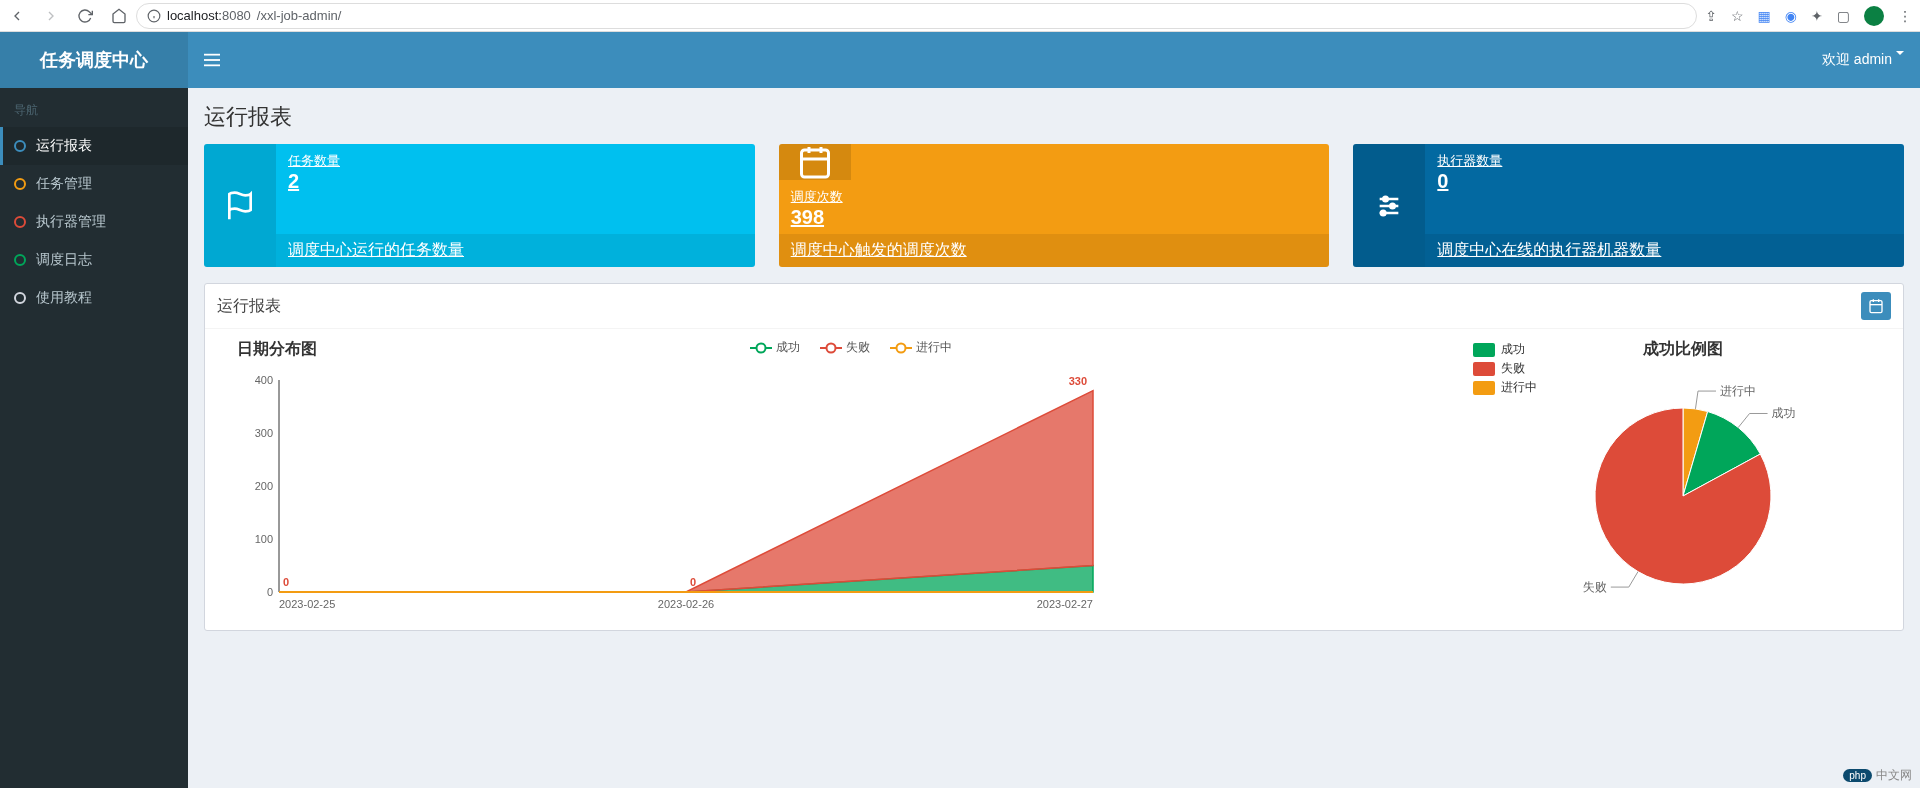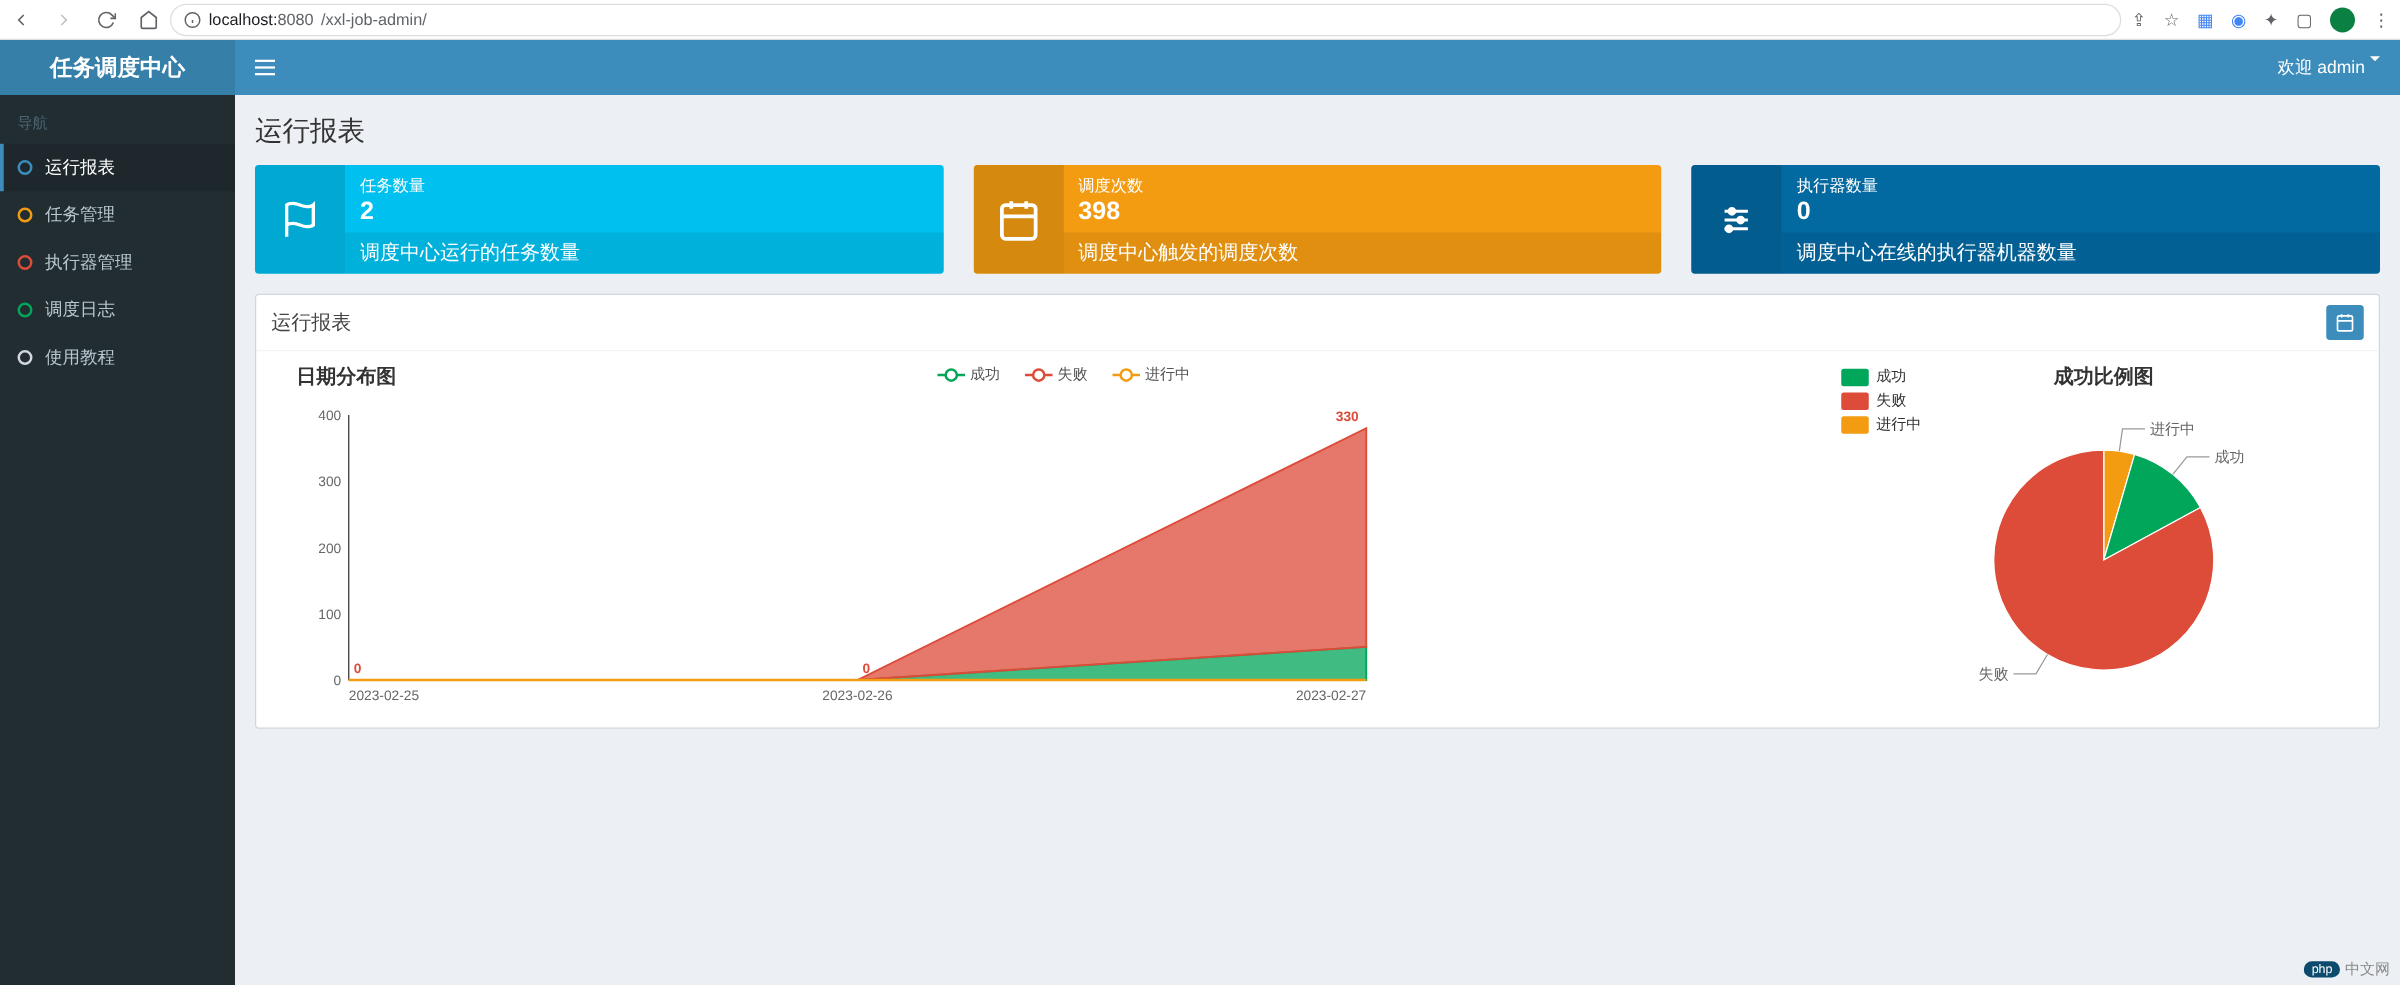--- a/index.html
+++ b/index.html
@@ -8,21 +8,21 @@
   
   .browser-bar { height: 32px; background: #fff; border-bottom: 1px solid #ddd; display: flex; align-items: center; padding: 0 8px; gap: 8px; }
   .nav-icons { display: flex; gap: 16px; align-items: center; color: #5f6368; }
   .nav-icons span { display: inline-flex; align-items: center; justify-content: center; width: 18px; height: 18px; }
   .url-bar { flex: 1; display: flex; align-items: center; gap: 6px; border: 1px solid #ddd; border-radius: 16px; padding: 2px 10px; height: 26px; color: #5f6368; font-size: 13px; }
   .url-bar .host { color: #202124; }
   .right-icons { display: flex; gap: 14px; align-items: center; color: #5f6368; }
   .avatar-dot { width: 20px; height: 20px; border-radius: 50%; background: #0b8043; }
 
   
-  .header { height: 44px; background: #3c8dbc; color: #fff; display: flex; position: relative; }
+  .header { height: 56px; background: #3c8dbc; color: #fff; display: flex; position: relative; }
   .logo { width: 188px; background: #367fa9; display: flex; align-items: center; justify-content: center; font-weight: bold; font-size: 18px; }
   .header-right { flex: 1; display: flex; align-items: center; justify-content: space-between; padding: 0 16px; }
   .hamburger { color: #fff; cursor: pointer; }
   .welcome { color: #fff; font-size: 14px; display: flex; align-items: flex-start; gap: 4px; }
   .caret { width: 0; height: 0; border-left: 4px solid transparent; border-right: 4px solid transparent; border-top: 4px solid #fff; }
 
   
   .layout { display: flex; min-height: calc(100vh - 32px - 44px); }
   .sidebar { width: 188px; background: #222d32; color: #b8c7ce; padding-top: 6px; flex-shrink: 0; }
   .nav-header { padding: 8px 14px; font-size: 12px; color: #4b646f; }
@@ -37,24 +37,24 @@
   .dot-gray { border-color: #d2d6de; }
 
   
   .main { flex: 1; padding: 0; }
   .content-header { padding: 14px 16px 12px; font-size: 22px; color: #333; }
   .content { padding: 0 16px 16px; }
 
   
   .info-row { display: flex; gap: 24px; margin-bottom: 16px; }
   .info-box { flex: 1; display: flex; background: #00c0ef; color: #fff; border-radius: 3px; overflow: hidden; min-height: 74px; }
-  .info-box.orange { background: #f39c12; }
+  .info-box.orange { background: #f39c12; flex-direction: column; }
   .info-box.green { background: #0369a1; }
   .info-icon { width: 72px; display: flex; align-items: center; justify-content: center; background: rgba(0,0,0,0.12); }
-  .info-body { flex: 1; display: flex; flex-direction: column; }
+  .info-body { flex: 1; display: flex; flex-direction: column; text-decoration: underline; }
   .info-top { padding: 8px 12px 6px; }
   .info-label { font-size: 13px; }
   .info-value { font-size: 20px; font-weight: bold; line-height: 1.1; }
   .info-desc { background: rgba(0,0,0,0.08); padding: 6px 12px; font-size: 16px; margin-top: auto; }
 
   
   .panel { background: #fff; border: 1px solid #d2d6de; border-radius: 3px; }
   .panel-header { display: flex; align-items: center; justify-content: space-between; padding: 8px 12px; border-bottom: 1px solid #f4f4f4; }
   .panel-title { font-size: 16px; color: #444; }
   .btn-cal { width: 30px; height: 28px; background: #3c8dbc; border-radius: 3px; display: flex; align-items: center; justify-content: center; color: #fff; cursor: pointer; }

